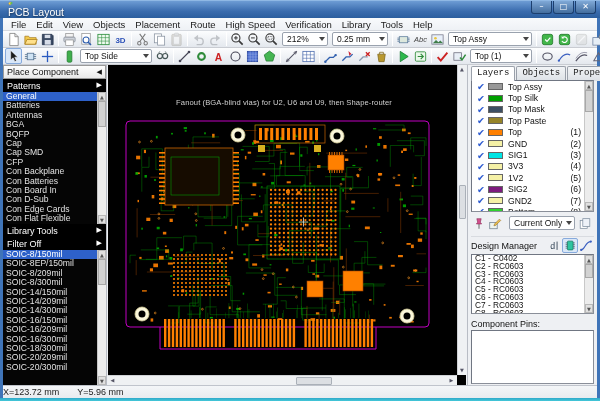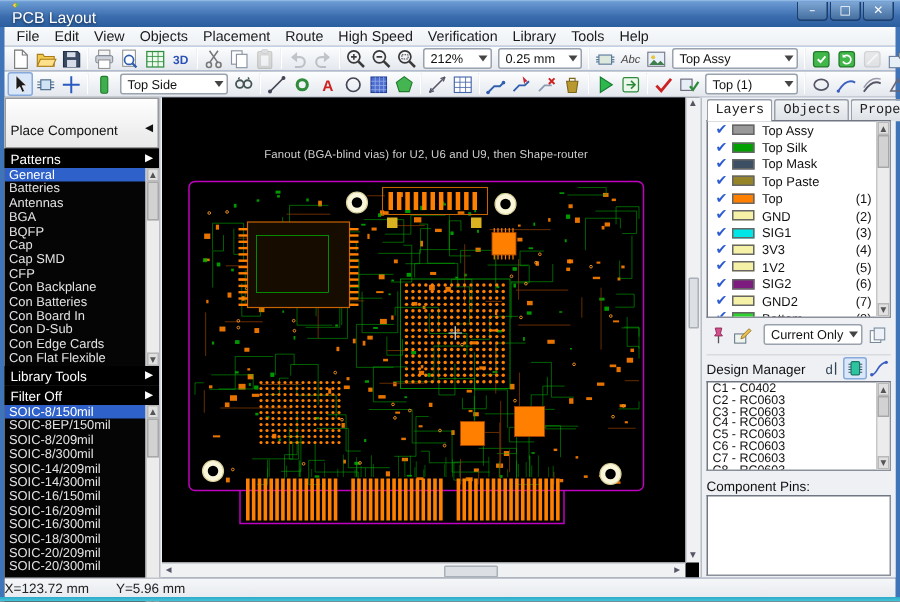--- a/index.html
+++ b/index.html
@@ -25,21 +25,21 @@
   .tbsel .arr{width:0;height:0;border-left:3px solid transparent;border-right:3px solid transparent;border-top:4px solid #444;margin-left:3px;}
   [data-name="zoom-level-select"]{width:46px;}
   [data-name="grid-size-select"]{width:56px;}
   [data-name="current-layer-select"]{width:84px;}
   [data-name="board-side-select"]{width:72px;}
   [data-name="route-layer-select"]{width:62px;}
   
   .main{position:absolute;left:3px;top:65px;width:594px;height:320px;background:#eef0f3;}
   
   .leftpanel{position:absolute;left:0;top:0;width:104px;height:320px;background:#eef0f3;border-right:1px solid #b8bcc4;}
-  .hdr-light{height:14px;background:linear-gradient(#fefefe,#e8e8e8);border:1px solid #9a9a9a;display:flex;justify-content:space-between;padding:16px 3px;font-size:9px;color:#111;}
+  .hdr-light{height:14px;background:linear-gradient(#fefefe,#e8e8e8);border:1px solid #9a9a9a;display:flex;align-items:center;justify-content:space-between;padding:0 3px;font-size:9px;color:#111;}
   .hdr-dark{height:13px;background:#000;color:#fff;display:flex;align-items:center;justify-content:space-between;padding:0 3px;font-size:9px;border:1px solid #000;}
   .tri{font-size:7px;line-height:7px;font-family:"DejaVu Sans",sans-serif;}
   .blist{position:relative;background:#050505;overflow:hidden;}
   .blist .row{height:9.4px;line-height:9.4px;font-size:8.6px;color:#e2e2e2;padding-left:3px;white-space:nowrap;}
   .blist .row.sel{background:#2e61c9;color:#fff;}
   .pat-list{height:132px;}
   .fp-list{height:135px;}
   
   .vsb{position:absolute;top:0;right:0;width:9px;background:#ececec;border-left:1px solid #c8c8c8;}
   .vsb .sbarr{height:9px;font-size:5px;color:#555;text-align:center;line-height:9px;background:#e0e0e0;border:1px solid #b8b8b8;font-family:"DejaVu Sans",sans-serif;}
@@ -471,20 +471,21 @@
       </div>
       <div class="hdr-dark" data-name="filter-header">
         <span data-name="filter-label">Filter Off</span>
         <span class="tri" data-name="expand-right-icon">▶</span>
       </div>
       <div class="blist fp-list" id="footprints-list" data-name="footprints-list">
           <div class="row sel" data-name="footprint-item">SOIC-8/150mil</div>
           <div class="row" data-name="footprint-item">SOIC-8EP/150mil</div>
           <div class="row" data-name="footprint-item">SOIC-8/209mil</div>
           <div class="row" data-name="footprint-item">SOIC-8/300mil</div>
+          <div class="row" data-name="footprint-item">SOIC-14/150mil</div>
           <div class="row" data-name="footprint-item">SOIC-14/209mil</div>
           <div class="row" data-name="footprint-item">SOIC-14/300mil</div>
           <div class="row" data-name="footprint-item">SOIC-16/150mil</div>
           <div class="row" data-name="footprint-item">SOIC-16/209mil</div>
           <div class="row" data-name="footprint-item">SOIC-16/300mil</div>
           <div class="row" data-name="footprint-item">SOIC-18/300mil</div>
           <div class="row" data-name="footprint-item">SOIC-20/209mil</div>
           <div class="row" data-name="footprint-item">SOIC-20/300mil</div>
           <div class="vsb" style="height:100%;" data-name="list-scrollbar">
             <div class="sbarr" data-name="scroll-up-icon">▲</div>

